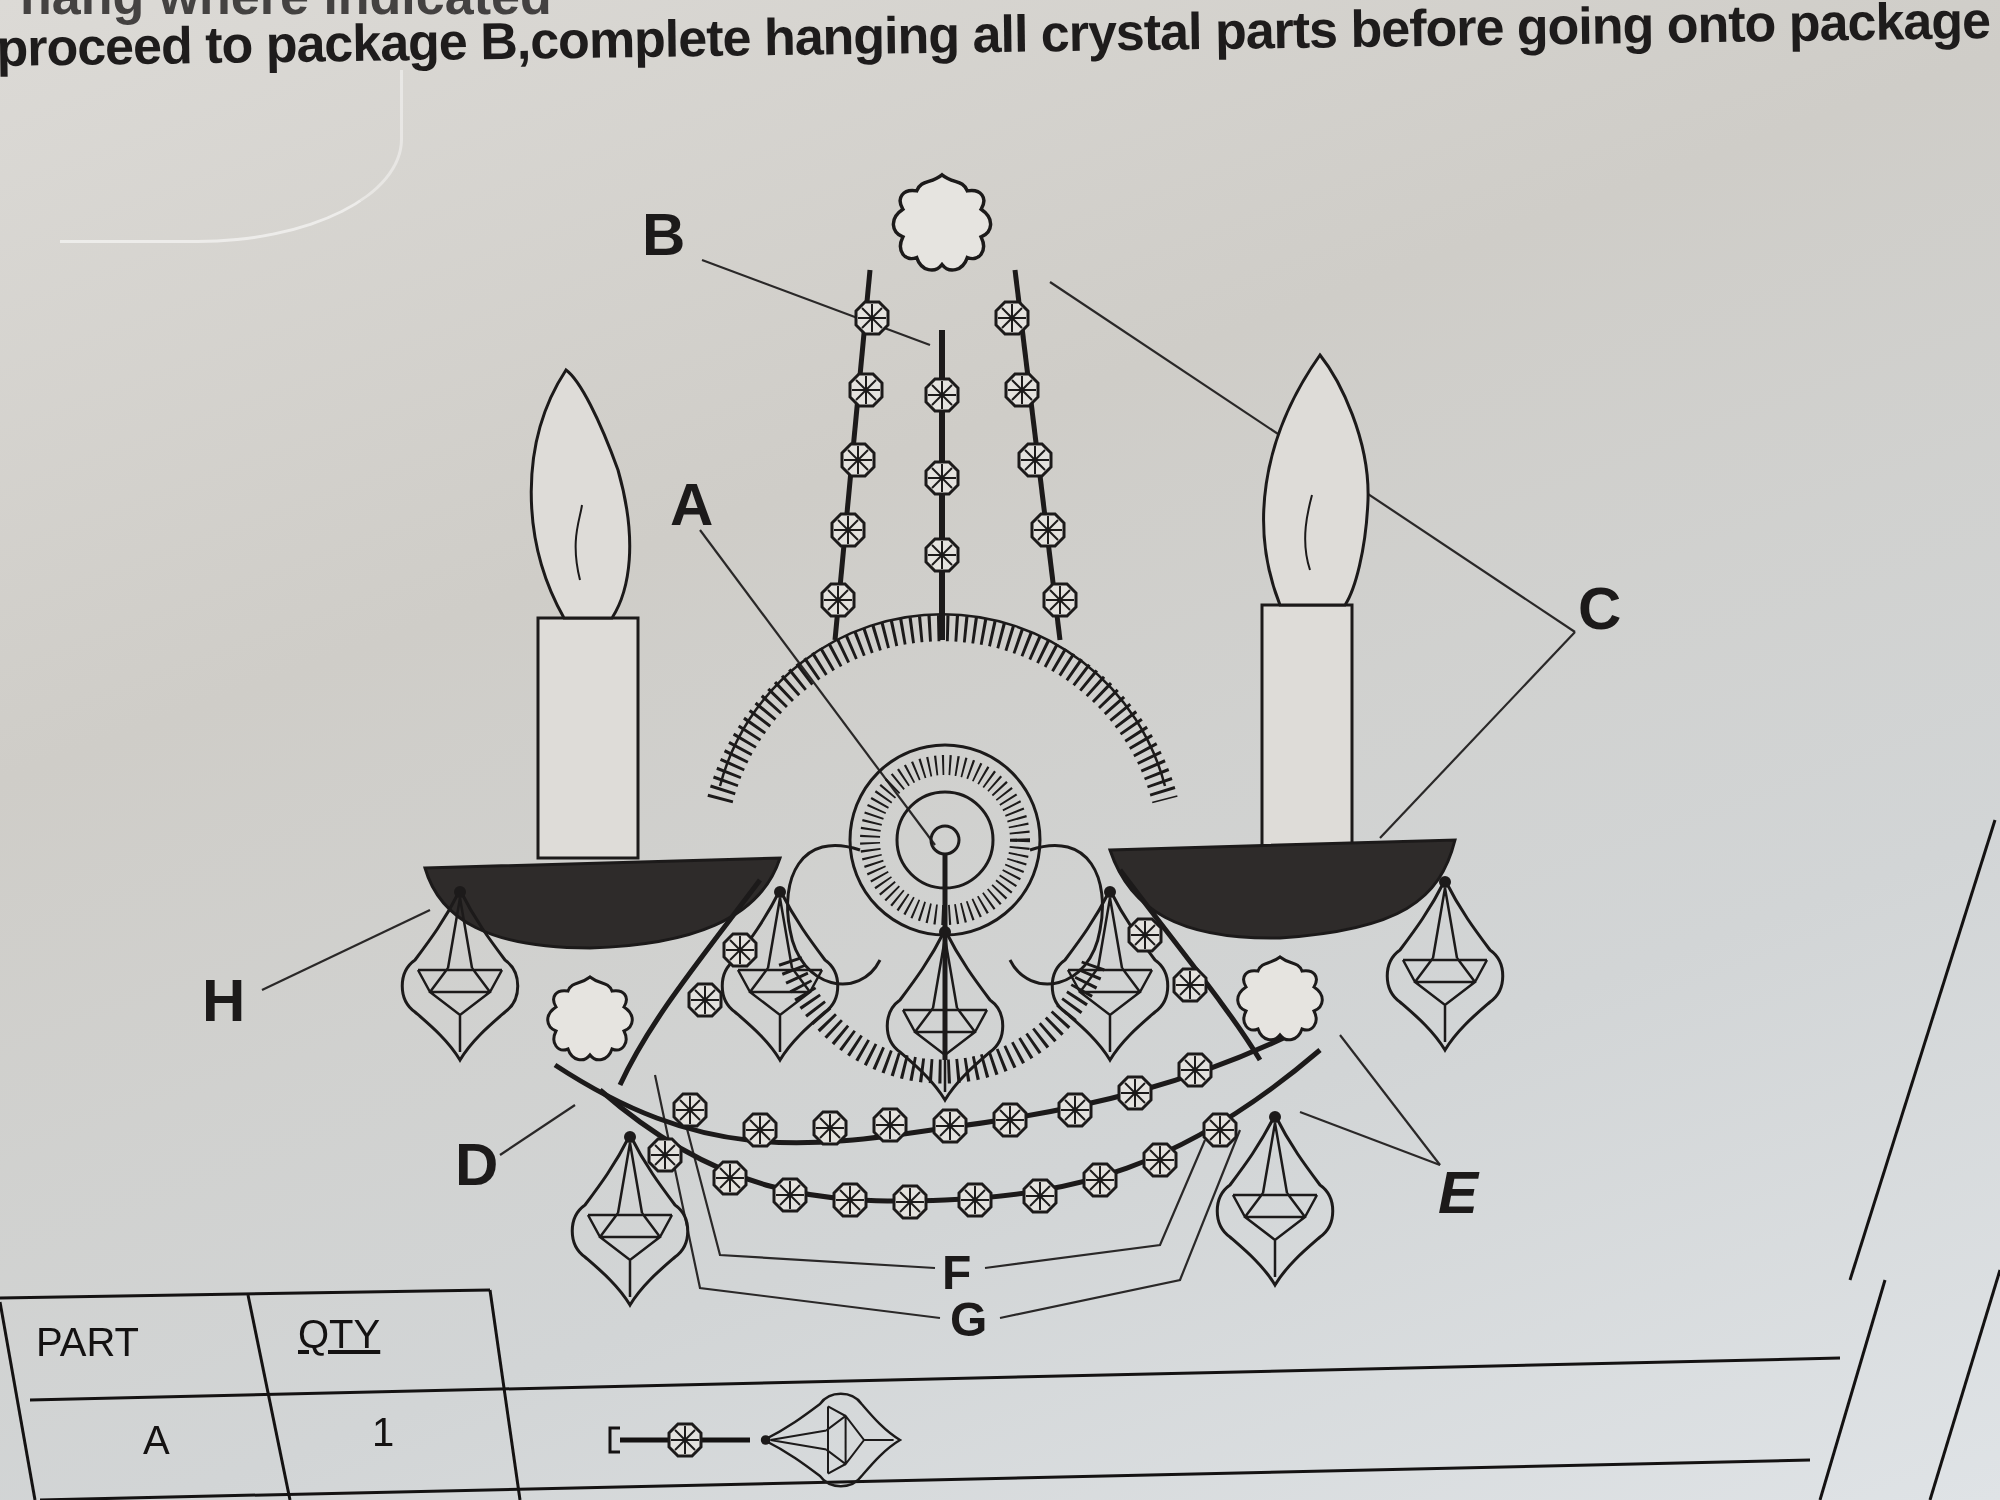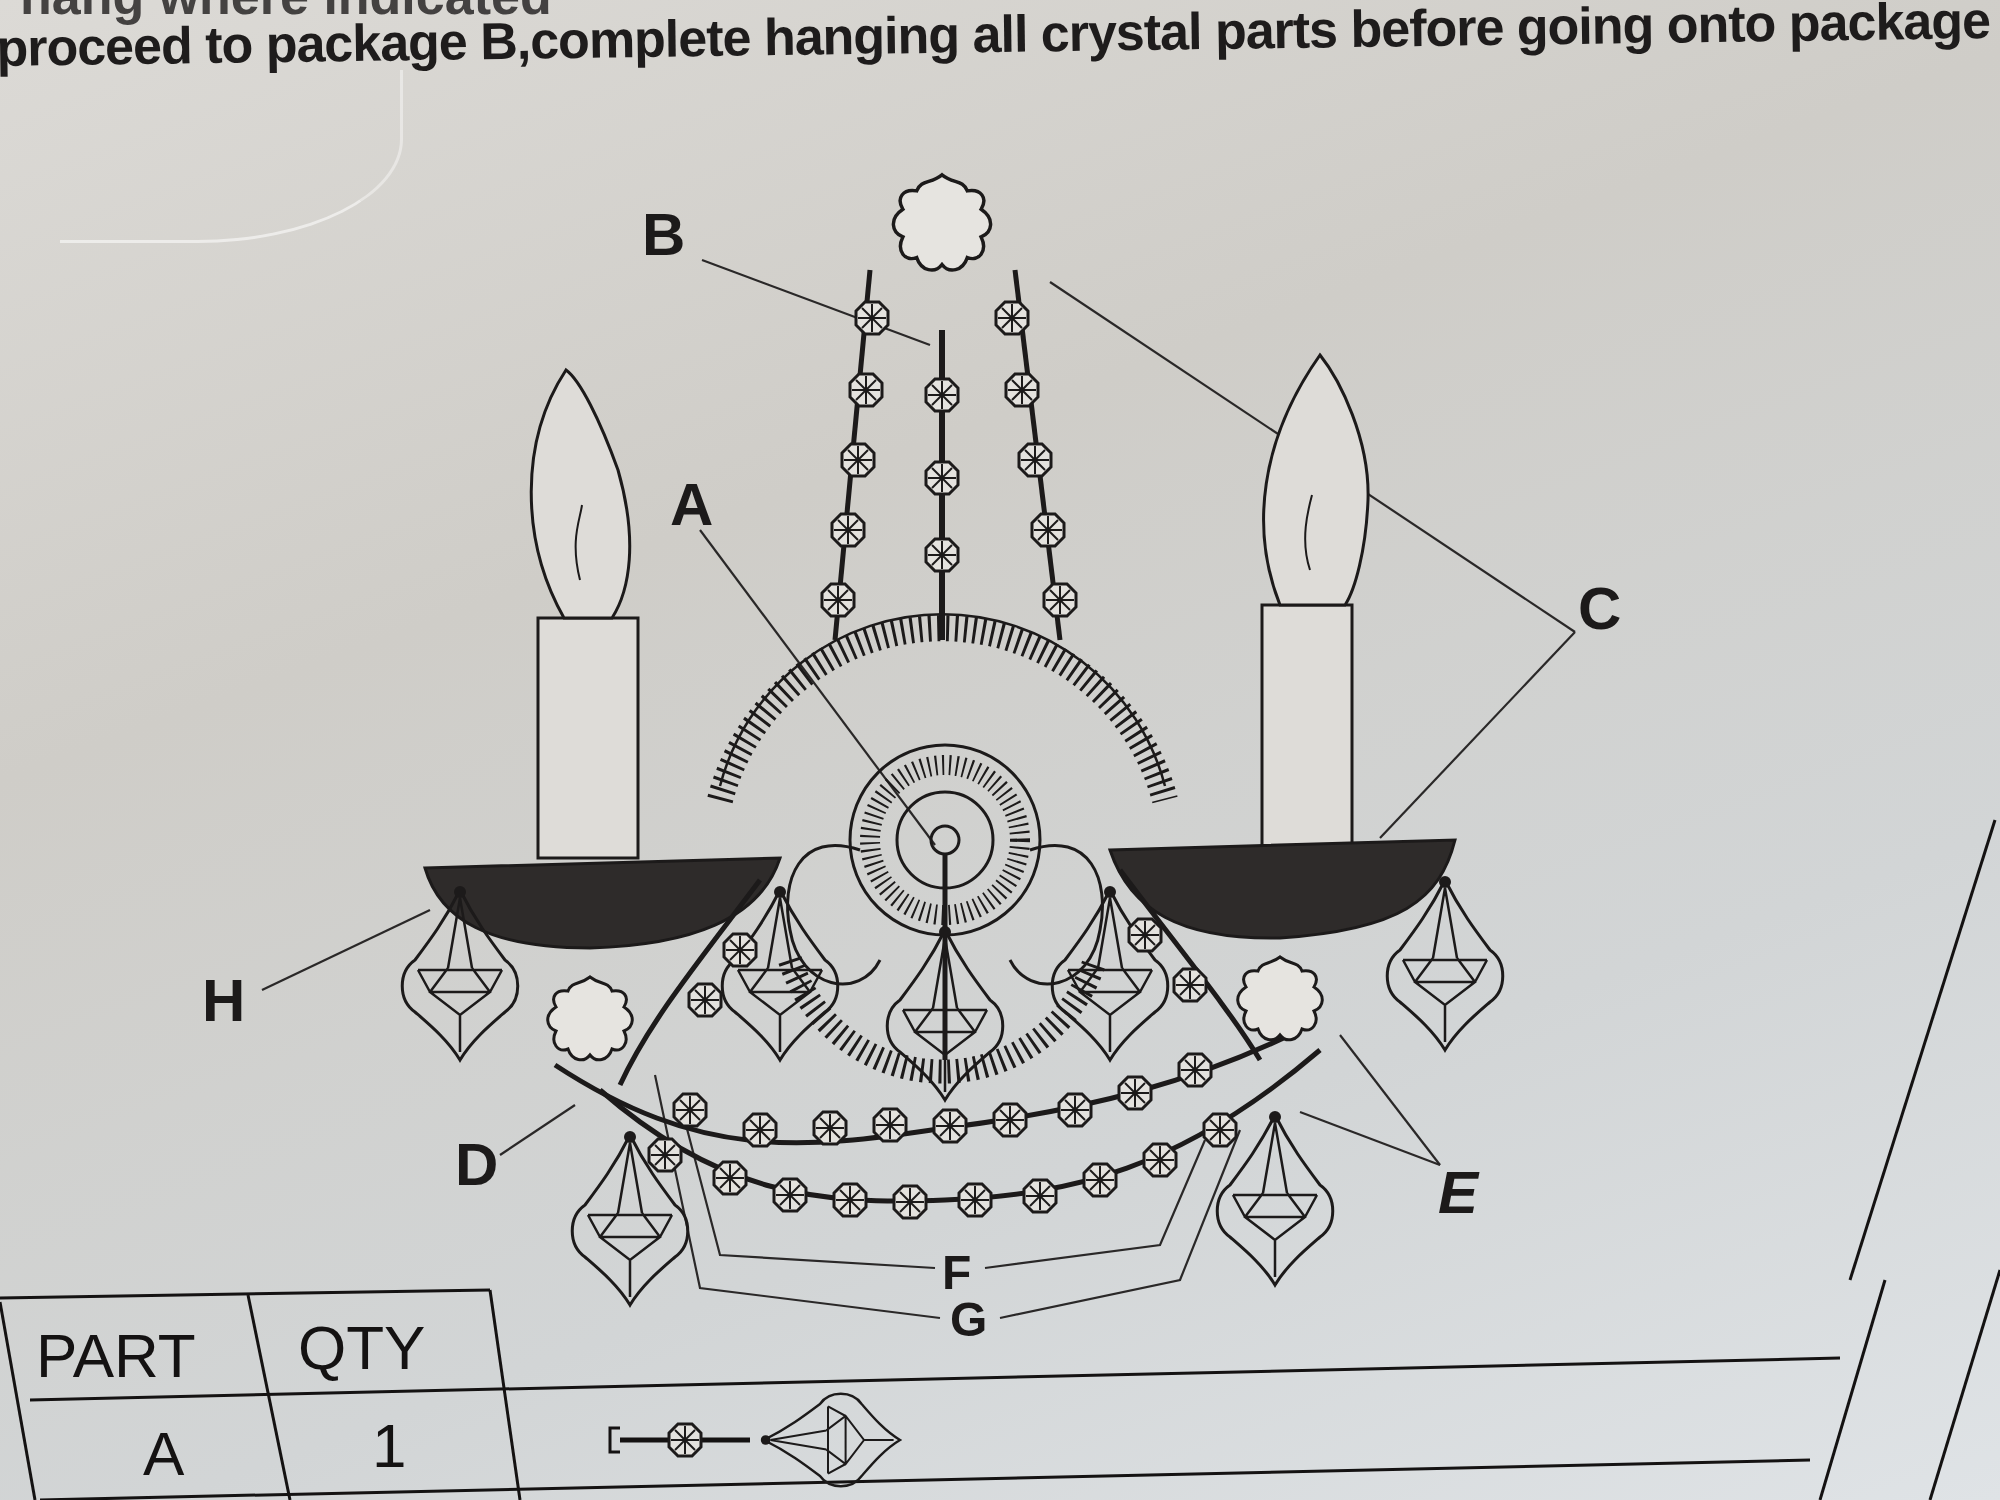--- a/index.html
+++ b/index.html
@@ -22,21 +22,21 @@
       position:absolute; left:60px; top:70px; width:340px; height:170px;
       border-bottom:3px solid rgba(255,255,255,.8);
       border-right:3px solid rgba(255,255,255,.6);
       border-radius:0 0 60% 0; opacity:.7;
     }
     svg.drawing { position:absolute; left:0; top:0; }
     .lbl {
       position:absolute; font-size:60px; font-weight:bold; color:#1c1a1a;
       font-family:"Liberation Sans", sans-serif;
     }
-    .table-text { position:absolute; font-size:62px; color:#141212; font-family:"Liberation Sans", sans-serif; }
+    .table-text { position:absolute; font-size:40px; color:#141212; font-family:"Liberation Sans", sans-serif; }
   </style>
 </head>
 <body>
 
 <div class="instr-cut">hang where indicated</div>
 <div class="instr">proceed to package B,complete hanging all crystal parts before going onto package C,D,E,F</div>
 <div class="crease"></div>
 
 <svg class="drawing" width="2000" height="1500" viewBox="0 0 2000 1500">
   <defs>
@@ -183,15 +183,15 @@
 <div class="lbl" style="left:642px;top:200px;">B</div>
 <div class="lbl" style="left:670px;top:470px;">A</div>
 <div class="lbl" style="left:1578px;top:574px;">C</div>
 <div class="lbl" style="left:202px;top:966px;">H</div>
 <div class="lbl" style="left:455px;top:1130px;">D</div>
 <div class="lbl" style="left:1438px;top:1158px;font-style:italic;">E</div>
 <div class="lbl" style="left:942px;top:1245px;font-size:48px;">F</div>
 <div class="lbl" style="left:950px;top:1292px;font-size:48px;">G</div>
 
 <div class="table-text" style="left:36px;top:1320px;">PART</div>
-<div class="table-text" style="left:298px;top:1312px;">QTY</div>
+<div class="table-text" style="left:298px;top:1312px;text-decoration:underline;">QTY</div>
 <div class="table-text" style="left:143px;top:1418px;">A</div>
 <div class="table-text" style="left:372px;top:1410px;">1</div>
 
 </body></html>

